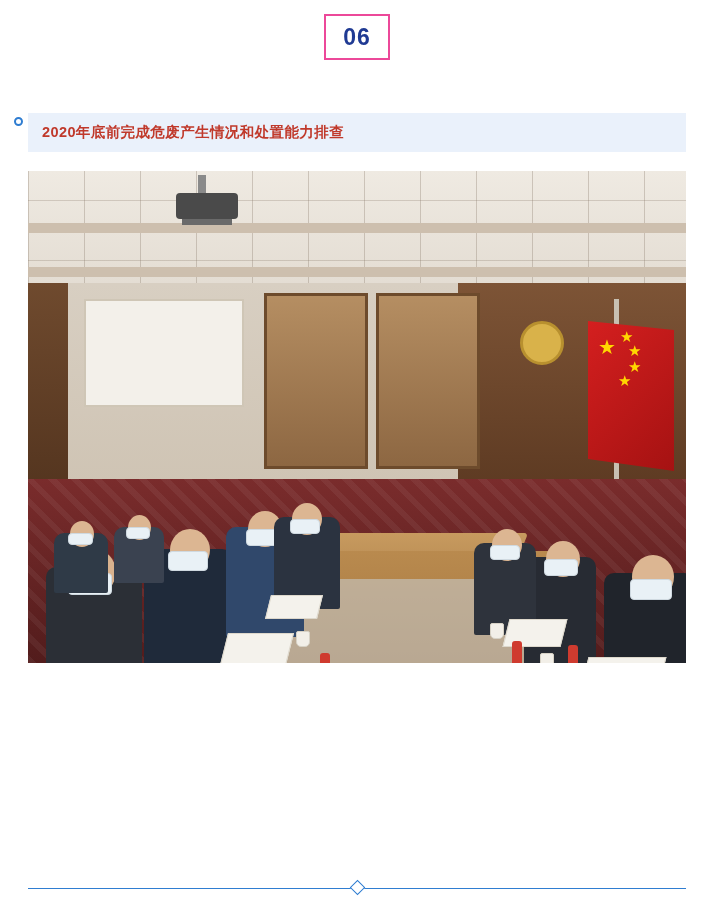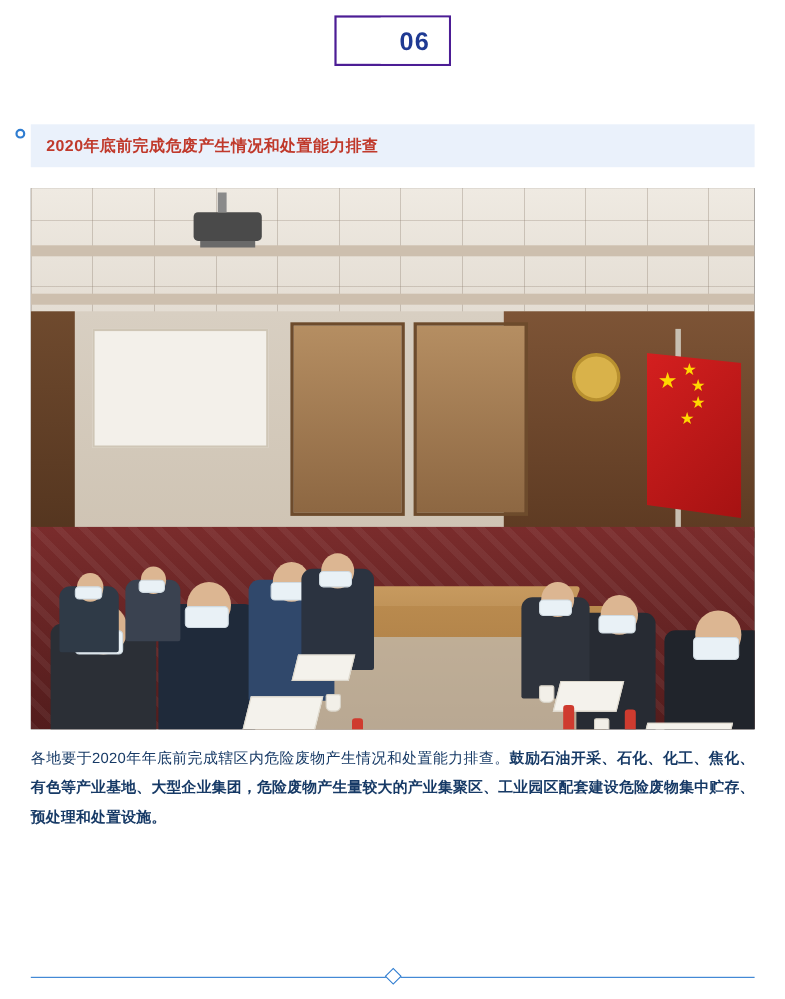--- a/index.html
+++ b/index.html
@@ -19,23 +19,22 @@
   
   .header {
     display: flex;
     justify-content: center;
     align-items: flex-start;
     padding-top: 14px;
   }
   .badge {
     display: flex;
     align-items: stretch;
-    border: 2px solid #4c1d95;
+    border: 2px solid #ec4899;
     height: 46px;
-    padding-left: 40px;
   }
   .badge-num {
     display: flex;
     align-items: center;
     justify-content: center;
     width: 62px;
     color: #1f3a93;
     font-size: 23px;
     font-weight: bold;
     letter-spacing: 1px;
@@ -339,19 +338,18 @@
     <div class="cup" style="left:268px; top:460px;"></div>
     <div class="cup" style="left:462px; top:452px;"></div>
     <div class="cup" style="left:512px; top:482px;"></div>
     <div class="bottle" style="left:292px; top:482px;"></div>
     <div class="bottle" style="left:484px; top:470px;"></div>
     <div class="bottle" style="left:540px; top:474px;"></div>
   </div>
 </div>
 
 <div class="body-text">
-  <p class="para second"><span>各地要于2020年年底前完成辖区内危险废物产生情况和处置能力排查。</span><b>鼓励石油开采、石化、化工、焦化、有色等产业基地、大型企业集团，危险废物产生量较大的产业集聚区、工业园区配套建设危险废物集中贮存、预处理和处置设施。</b></p>
 </div>
 
 <div class="footer">
   <div class="footer-line"></div>
   <div class="footer-diamond"></div>
 </div>
 
 </body></html>

